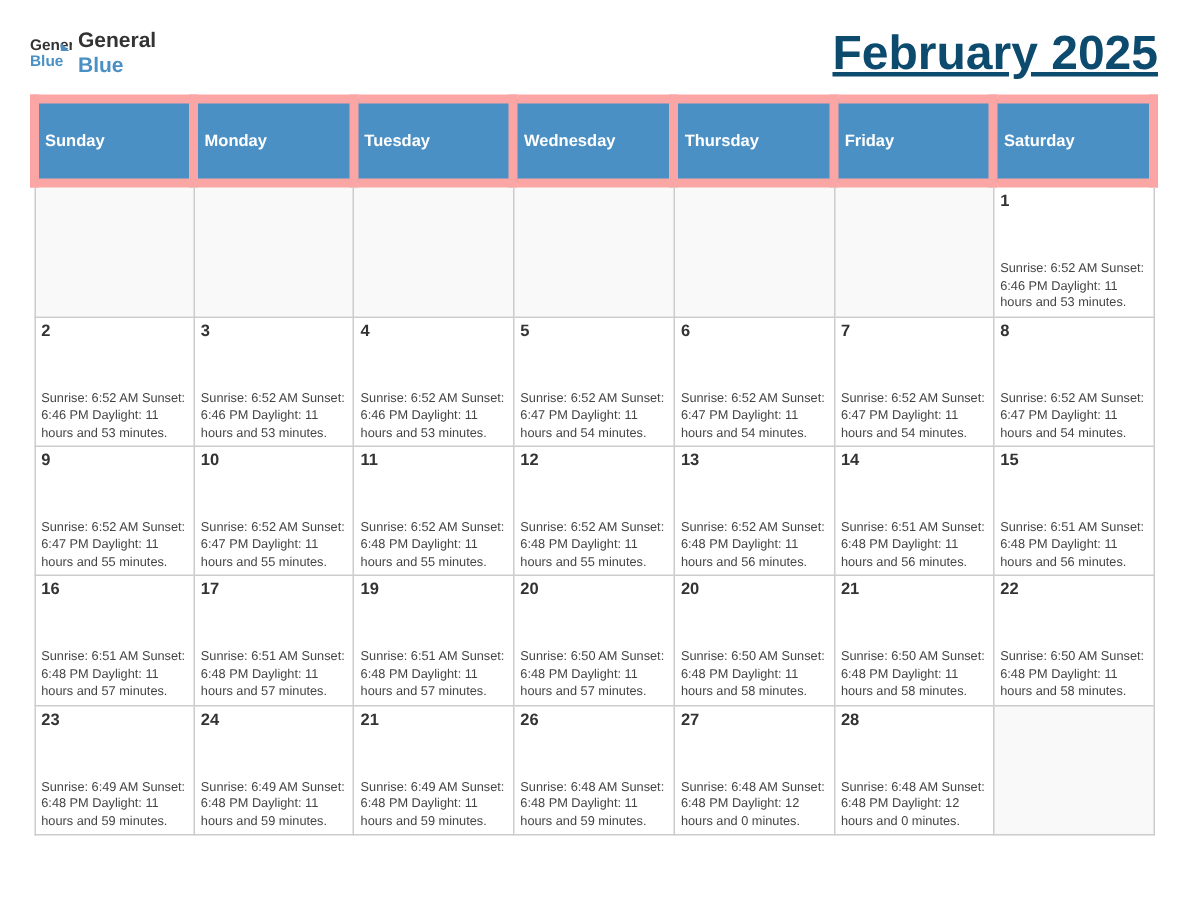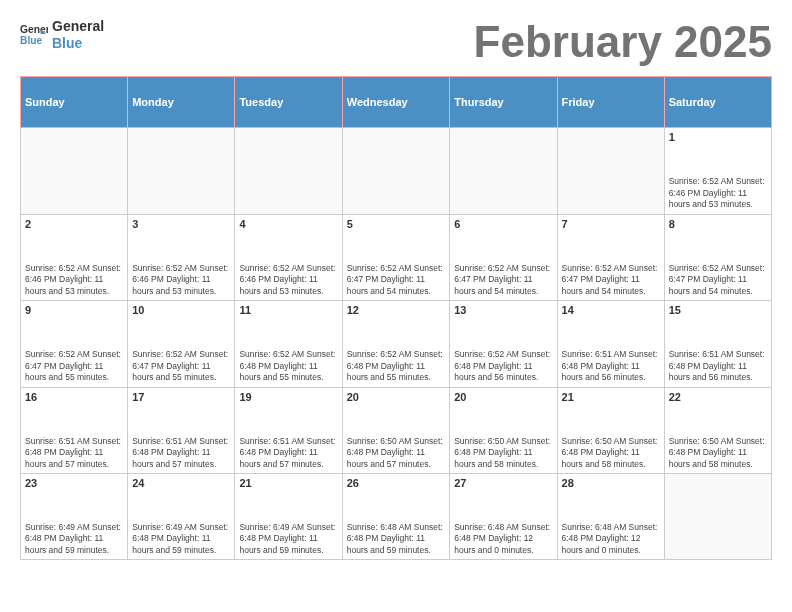--- a/index.html
+++ b/index.html
@@ -28,42 +28,43 @@
       gap: 4px;
     }
     .logo-icon {
       width: 28px;
       height: 28px;
     }
     .title-block {
       text-align: right;
     }
     .month-title {
-      font-size: 44px;
+      font-size: 32px;
       font-weight: bold;
-      color: #737373;
+      color: #0c4a6e;
       line-height: 1.1;
+      text-decoration: underline;
     }
     .location {
       font-size: 13px;
       color: #555;
     }
     .calendar {
       width: 100%;
       border-collapse: collapse;
       font-size: 9.5px;
     }
     .calendar th {
       background: #4a90c4;
       color: #fff;
       padding: 19px 4px;
       text-align: left;
       font-size: 11px;
       font-weight: bold;
-      border: 1px solid #fca5a5;
+      border: 6px solid #fca5a5;
     }
     .calendar td {
       border: 1px solid #ccc;
       vertical-align: top;
       padding: 3px 4px;
       width: 108px;
       height: 80px;
       color: #333;
       background: #fff;
     }

